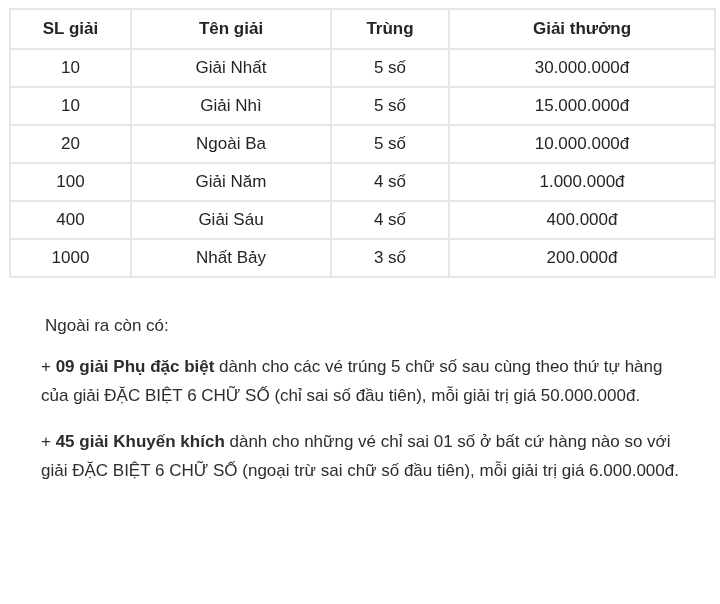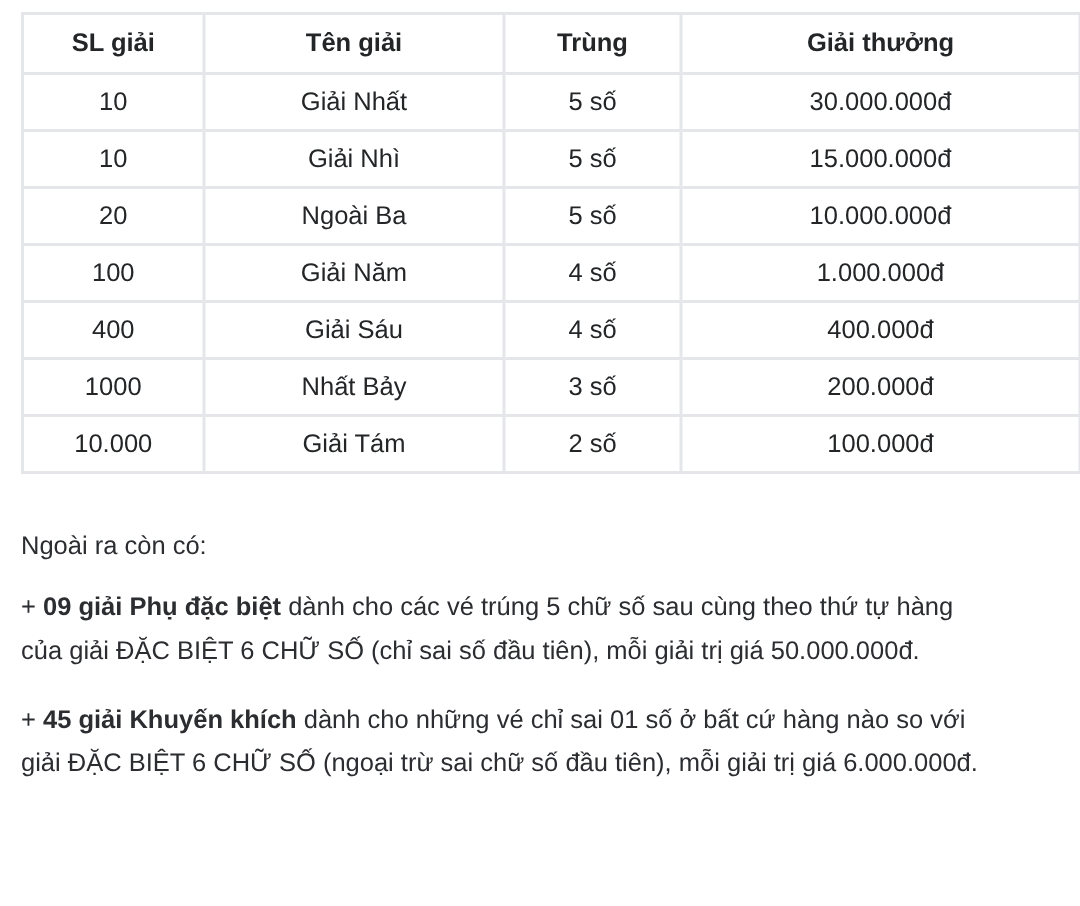--- a/index.html
+++ b/index.html
@@ -7,21 +7,21 @@
     margin: 0;
     padding: 0;
     background: #ffffff;
     width: 720px;
     font-family: "Liberation Sans", "DejaVu Sans", sans-serif;
     color: #232527;
   }
   .page {
     width: 720px;
     height: 604px;
-    padding: 8px 6px 0 14px;
+    padding: 8px 6px 0 9px;
     overflow: hidden;
     background: #ffffff;
   }
   table.prize-table {
     border-collapse: collapse;
     table-layout: fixed;
     width: 705px;
     font-size: 17px;
     color: #232527;
   }
@@ -36,22 +36,22 @@
   }
   .prize-table th {
     height: 40px;
     font-weight: bold;
     font-size: 17px;
   }
   .prize-table td { height: 38px; }
   .prize-table tr.bold-row td { font-weight: bold; }
 
   .notes { width: 707px; font-size: 17px; line-height: 29px; color: #2b2d30; }
-  .notes-intro { margin-top: 33px; }
-  .note-para { margin-top: 12px; white-space: pre-line; }
+  .notes-intro { margin-top: 33px; margin-left: 36px; }
+  .note-para { margin-top: 12px; white-space: pre-line; margin-left: 32px; }
   .note-highlight { font-weight: bold; }
 </style>
 </head>
 <body>
 
 <div class="page">
 
   <table class="prize-table">
     <colgroup>
       <col style="width:121px">
@@ -105,26 +105,20 @@
       <td>400.000đ</td>
     </tr>
 
     <tr>
       <td>1000</td>
       <td>Nhất Bảy</td>
       <td>3 số</td>
       <td>200.000đ</td>
     </tr>
 
-    <tr>
-      <td>10.000</td>
-      <td>Giải Tám</td>
-      <td>2 số</td>
-      <td>100.000đ</td>
-    </tr>
   </tbody>
   </table>
 
   <div class="notes">
     <div class="notes-intro">Ngoài ra còn có:</div>
 
     <p class="note-para"><span>+ </span><span class="note-highlight">09 giải Phụ đặc biệt</span><span> dành cho các vé trúng 5 chữ số sau cùng theo thứ tự hàng
 của giải ĐẶC BIỆT 6 CHỮ SỐ (chỉ sai số đầu tiên), mỗi giải trị giá 50.000.000đ.</span></p>
 
     <p class="note-para"><span>+ </span><span class="note-highlight">45 giải Khuyến khích</span><span> dành cho những vé chỉ sai 01 số ở bất cứ hàng nào so với

